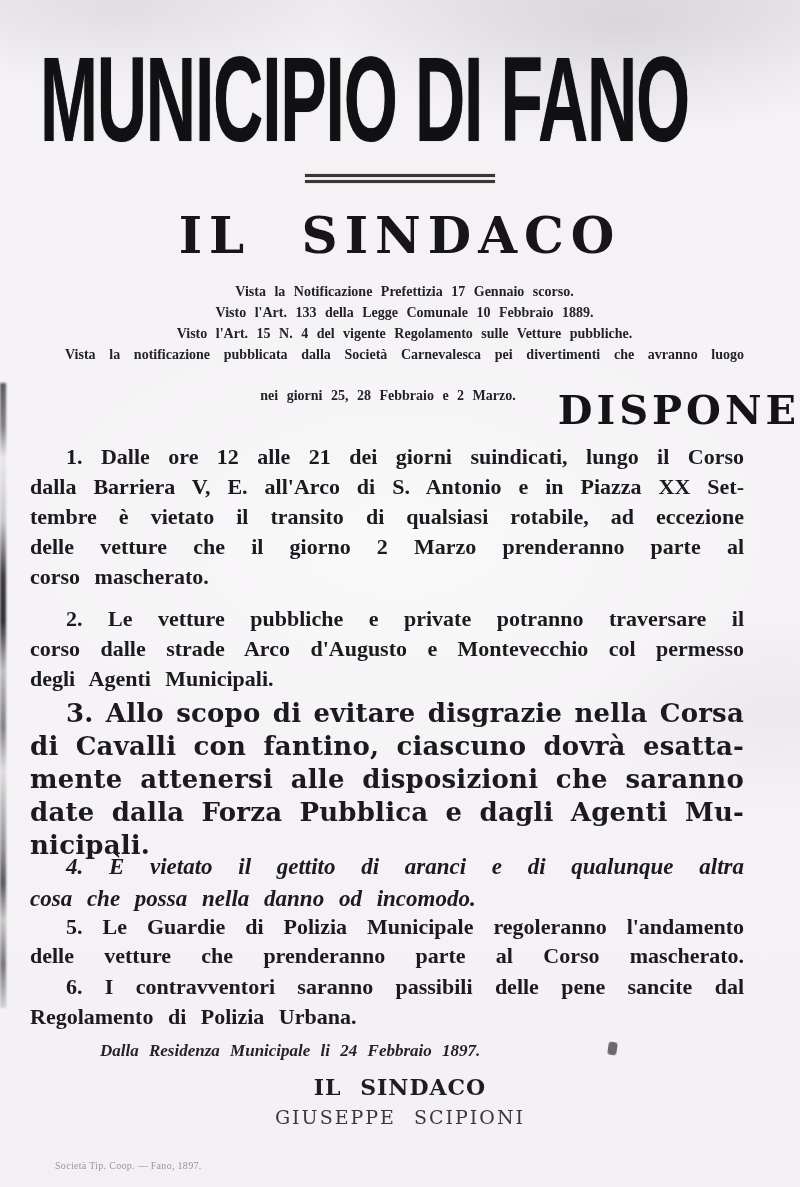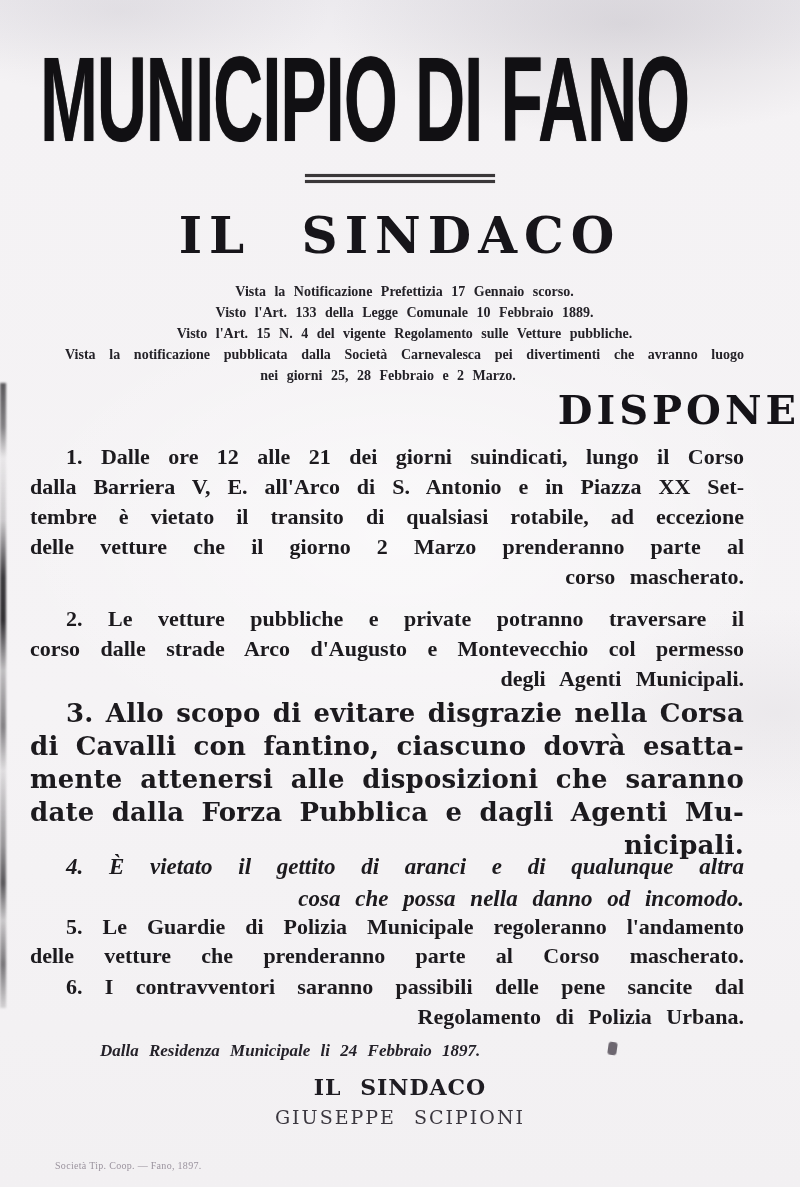--- a/index.html
+++ b/index.html
@@ -37,30 +37,30 @@
   .double-rule{top:174px;left:305px;width:190px;}
   .double-rule .r{height:3px;background:#3a3739;margin-bottom:3px;box-shadow:0 0 1px rgba(0,0,0,.6);}
   .subtitle{
     top:206px;left:0;width:800px;text-align:center;
     font-family:"DejaVu Serif", serif;font-weight:bold;font-size:50px;
     letter-spacing:7px;word-spacing:26px;color:#17151a;
   }
   .preamble{top:281px;left:30px;width:714px;font-weight:bold;font-size:14px;line-height:21px;color:#242228;}
   .preamble .ln{white-space:nowrap;word-spacing:5px;padding-left:35px;text-align:center;}
   .preamble .ln.just{white-space:normal;text-align:justify;text-align-last:justify;padding-left:35px;}
-  .preamble .ln.cont{padding-left:2px;}
+  .preamble .ln.cont{padding-left:2px;margin-top:20px;}
   .dispone{
     top:386px;left:0;width:800px;text-align:right;
     font-family:"DejaVu Serif", serif;font-weight:bold;font-size:40px;letter-spacing:4px;color:#151318;
   }
   .art{left:30px;width:714px;font-weight:bold;color:#1c1a1e;}
   .art .ln{display:block;}
   .art .just{text-align:justify;text-align-last:justify;}
   .art .first{padding-left:36px;}
-  .art .last{word-spacing:9px;text-align:right;}
+  .art .last{word-spacing:9px;}
   .a-roman{font-size:22px;line-height:30px;}
   .a-slab{font-family:"DejaVu Serif", serif;font-size:26px;line-height:33px;letter-spacing:.2px;}
   .a-italic{font-style:italic;font-size:23px;line-height:32px;word-spacing:7px;}
   .dateline{
     top:1041px;left:100px;font-style:italic;font-weight:bold;font-size:17px;
     word-spacing:6px;color:#25222a;
   }
   .smudge{
     top:1042px;left:608px;width:9px;height:13px;border-radius:3px;
     background:#6d6770;filter:blur(.7px);transform:rotate(8deg);

